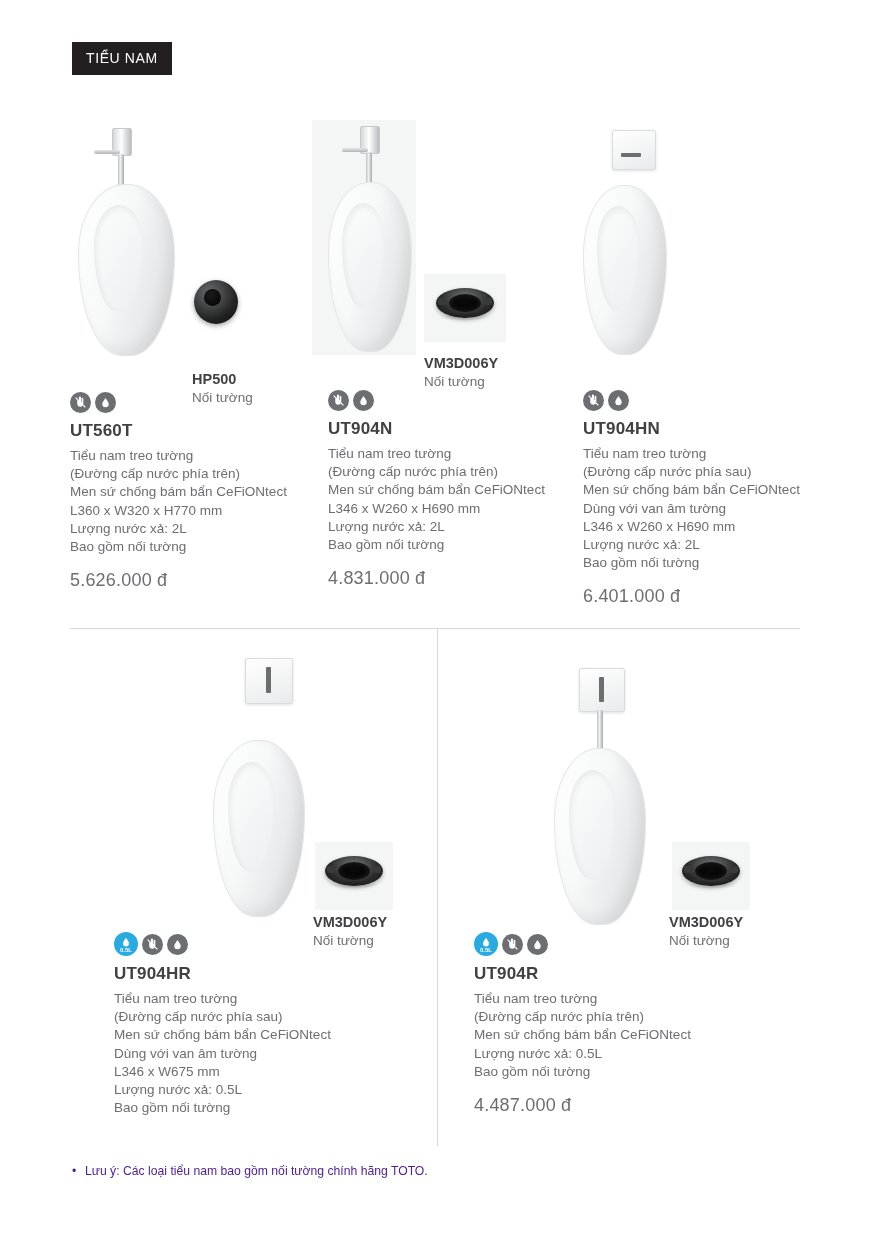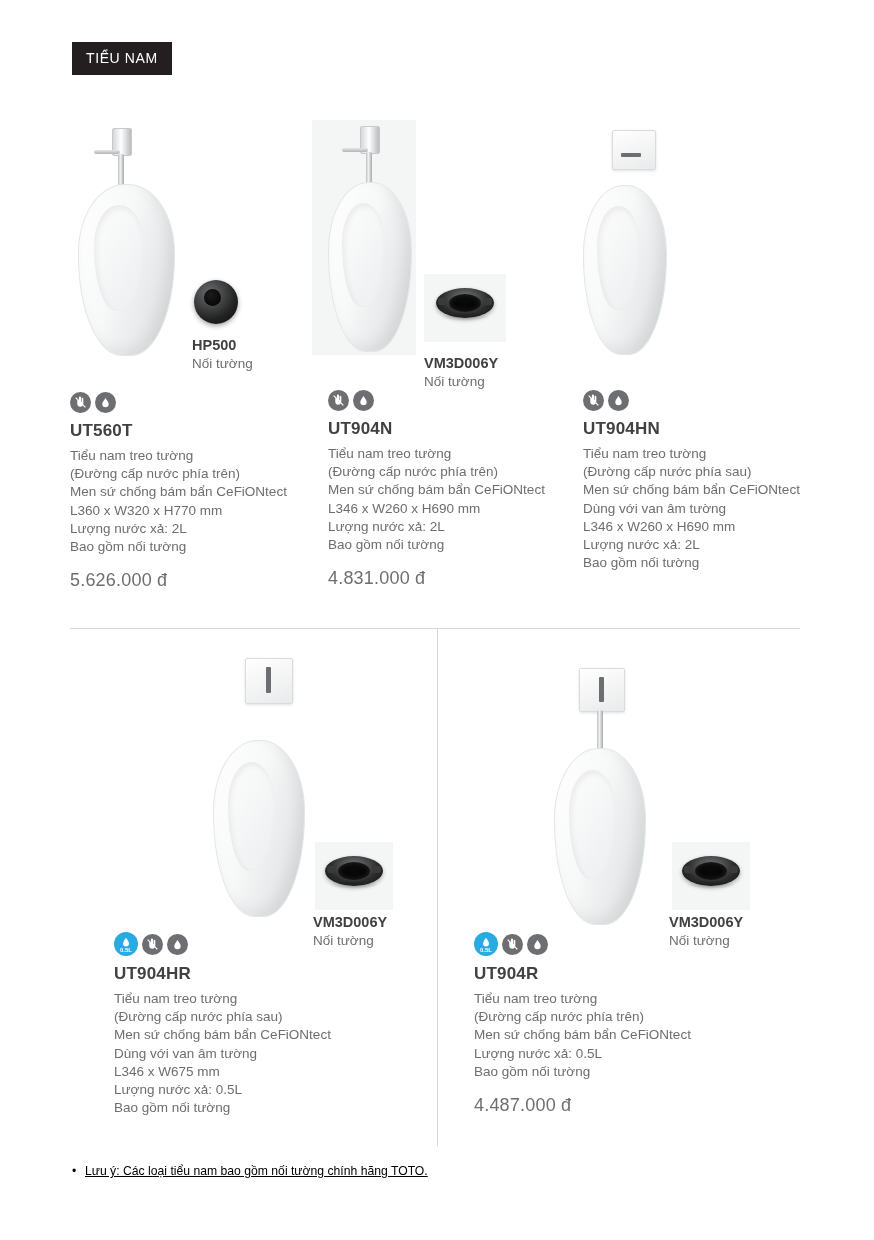--- a/index.html
+++ b/index.html
@@ -246,22 +246,21 @@
   }
 
   
   .notes {
     position: absolute;
     left: 72px;
     top: 1163px;
     width: 720px;
     font-size: 12.2px;
     line-height: 16px;
-    color: #000000;
-    text-decoration: underline;
+    color: #4c1d95;
   }
   .notes .line {
     position: relative;
     padding-left: 13px;
     margin-bottom: 1px;
   }
   .notes .line:before {
     content: "\2022";
     position: absolute;
     left: 0;
@@ -279,21 +278,21 @@
     <div class="valve-box" style="left:42px; top:0px;"></div>
     <div class="valve-arm" style="left:24px; top:22px;"></div>
     <div class="pipe" style="left:48px; top:26px; height:38px;"></div>
     <div class="urinal" style="left:8px; top:56px; width:95px; height:170px;">
       <div class="hole"></div>
     </div>
   </div>
 
   <div class="hp500" style="left:194px; top:280px;"></div>
 
-  <div class="prod" style="left:192px; top:337px; width:150px;">
+  <div class="prod" style="left:192px; top:371px; width:150px;">
     <div class="acc-code">HP500</div>
     <div class="acc-desc">Nối tường</div>
   </div>
 
   <div class="prod" style="left:70px; top:392px; width:260px;">
     <div class="icons">
       <span class="ibadge">
         <svg width="13" height="13" viewBox="0 0 24 24">
             <path d="M9 3a2 2 0 0 1 4 0v8h1V5a1.6 1.6 0 0 1 3.2 0v8.5c0 4-2.4 6.5-5.6 6.5-3.3 0-5.6-2.2-5.6-5.6V9a1.5 1.5 0 0 1 3 0z" fill="#fff"></path>
             <path d="M3 3 L21 21" stroke="#fff" stroke-width="2.4"></path>
@@ -393,20 +392,21 @@
     <div class="code">UT904HN</div>
     <div class="desc">
       <div>Tiểu nam treo tường</div>
       <div>(Đường cấp nước phía sau)</div>
       <div>Men sứ chống bám bẩn CeFiONtect</div>
       <div>Dùng với van âm tường</div>
       <div>L346 x W260 x H690 mm</div>
       <div>Lượng nước xả: 2L</div>
       <div>Bao gồm nối tường</div>
     </div>
+    <div class="price">6.401.000 đ</div>
   </div>
 
   <div class="hr" style="left:70px; top:628px; width:730px;"></div>
   <div class="vr" style="left:437px; top:628px; height:518px;"></div>
 
   <div class="plate" style="left:245px; top:658px; width:46px; height:44px;">
     <div class="slot" style="left:20px; top:8px; width:5px; height:26px;"></div>
   </div>
   <div class="img-wrap" style="left:205px; top:740px; width:120px; height:180px;">
     <div class="urinal" style="left:8px; top:0px; width:90px; height:175px;">

